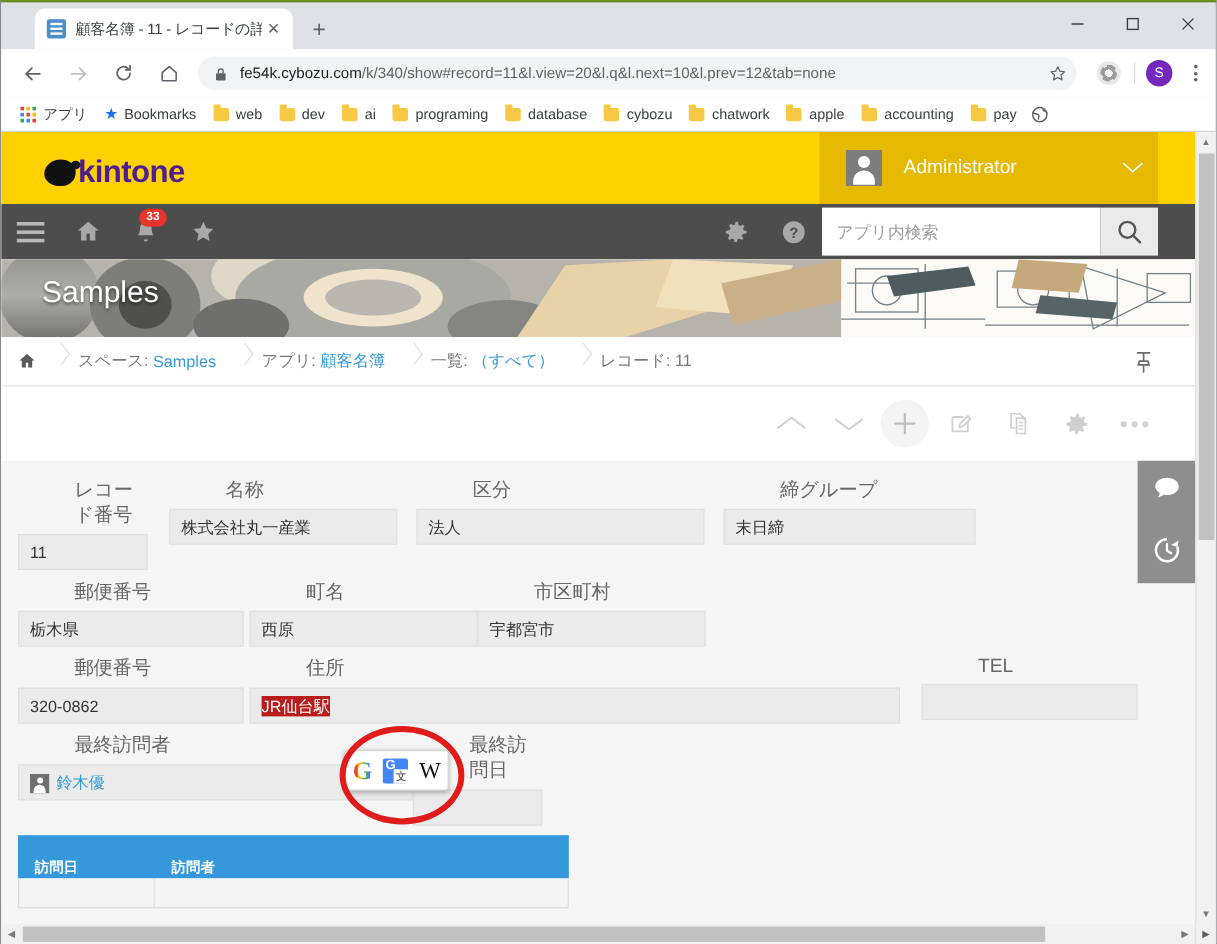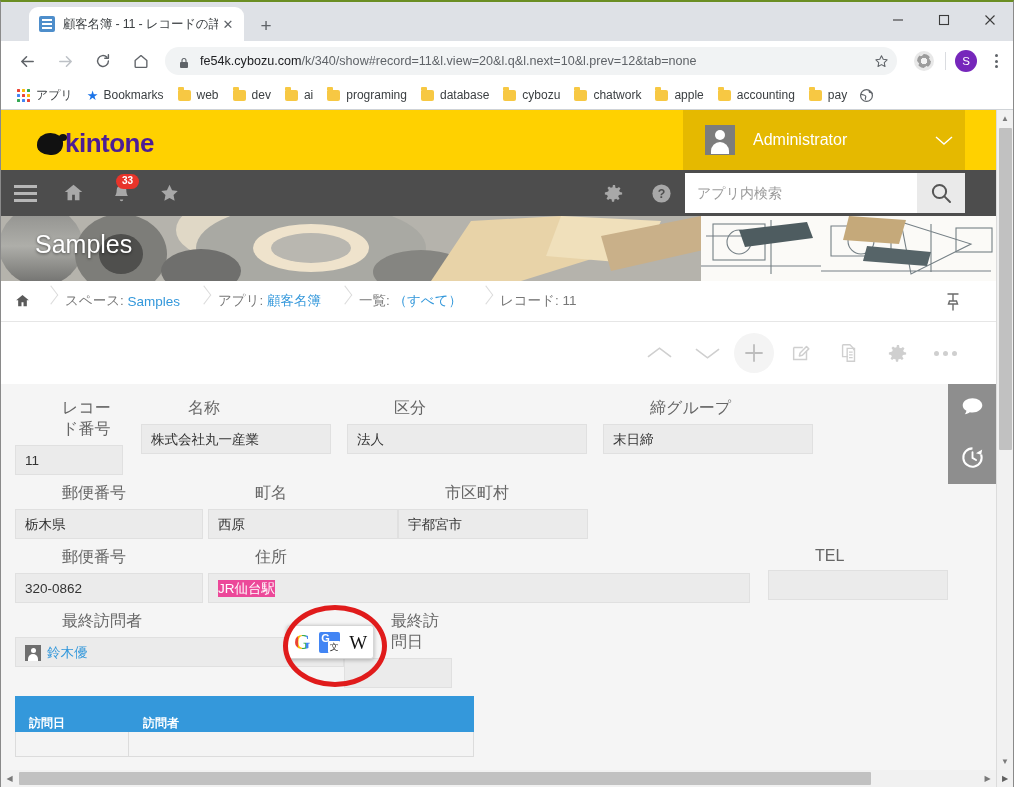--- a/index.html
+++ b/index.html
@@ -103,21 +103,21 @@
   .rt.dots i{width:5px;height:5px;border-radius:50%;background:#cfcfcf;display:block;}
 
   
   .form{background:#f5f5f5;padding:14px 0 0 0;min-height:280px;position:relative;}
   .frow{display:flex;margin-bottom:8px;padding-left:14px;}
   .fld{margin-right:0;}
   .flabel{font-size:16px;color:#666;margin-bottom:5px;padding-left:3px;margin-left:44px;}
   .fval{background:#ebebeb;border:1px solid #e0e0e0;height:30px;line-height:30px;font-size:13.5px;color:#333;padding:0 9px;box-sizing:border-box;overflow:hidden;white-space:nowrap;}
   .fval.num{text-align:right;}
   .fval.blank{background:#ebebeb;}
-  .hl{background:#ec4899;color:#fff;padding:1px 0;text-align:right;}
+  .hl{background:#b91c1c;color:#fff;padding:1px 0;text-align:right;}
   .usr{display:flex;align-items:center;gap:6px;}
   .usr .uav{width:16px;height:16px;background:#6f6f6f;position:relative;flex:0 0 auto;overflow:hidden;}
   .usr .uav:before{content:"";position:absolute;left:5.5px;top:2.5px;width:5px;height:5px;border-radius:50%;background:#fff;}
   .usr .uav:after{content:"";position:absolute;left:3px;top:9px;width:10px;height:7px;border-radius:5px 5px 0 0;background:#fff;}
   .usr a{color:#3498db;font-size:13.5px;text-decoration:none;}
 
   
   .subtable{margin:8px 0 0 14px;width:459px;}
   .st-head{display:flex;background:#3498db;height:36px;align-items:flex-end;color:#fff;font-size:12px;font-weight:bold;}
   .st-head .c1{width:114px;padding-left:14px;box-sizing:border-box;}

